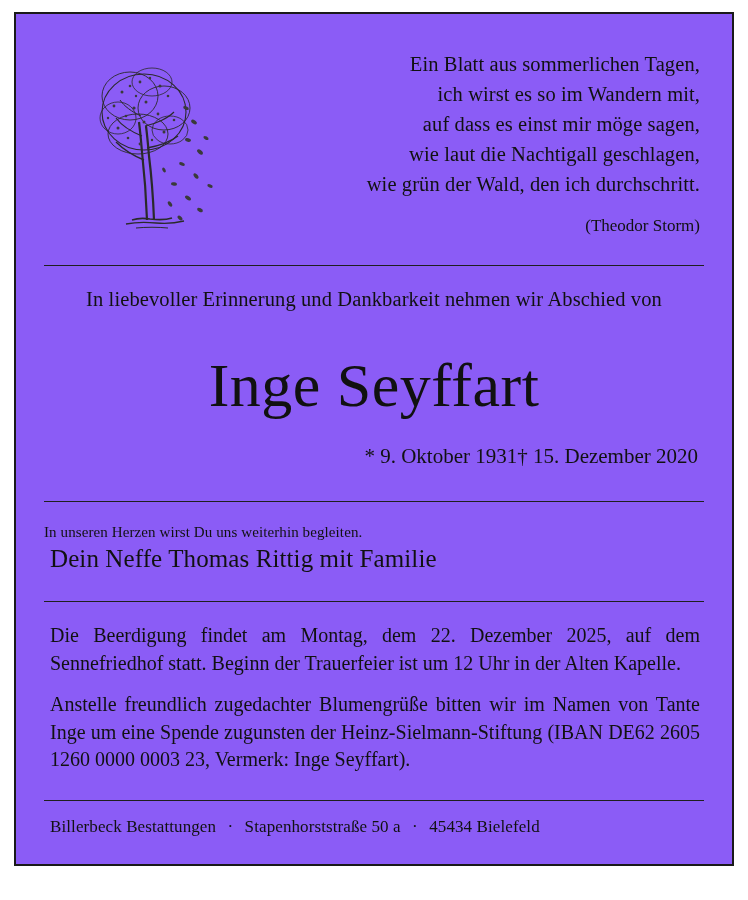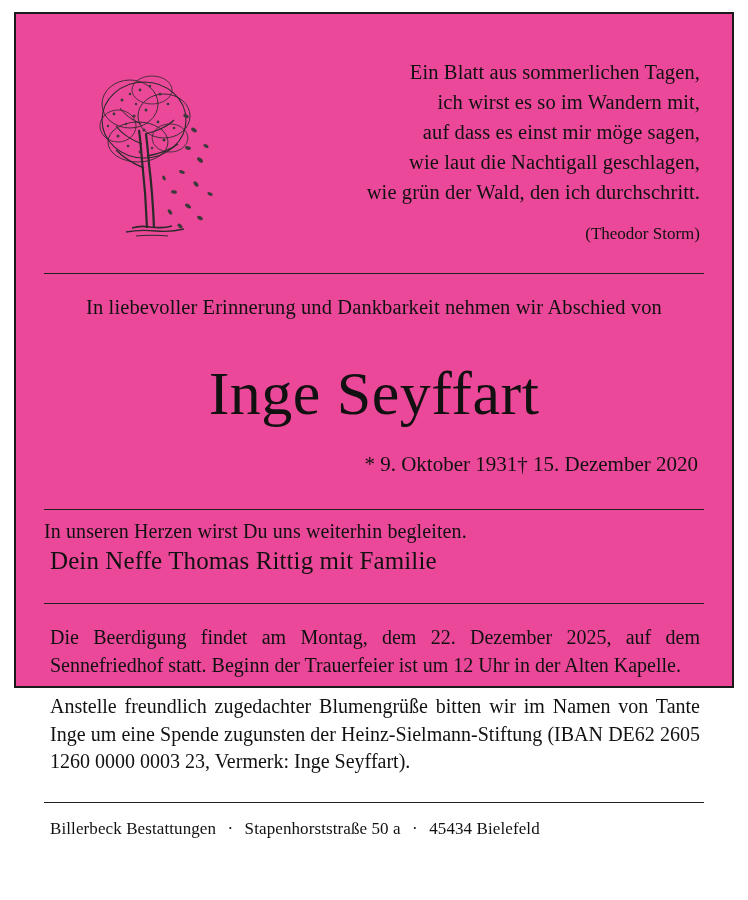--- a/index.html
+++ b/index.html
@@ -17,25 +17,25 @@
     box-sizing: border-box;
     background: #ffffff;
     position: relative;
     overflow: hidden;
   }
   .notice {
     position: absolute;
     left: 14px;
     top: 12px;
     width: 720px;
-    height: 676px;
+    height: 854px;
     box-sizing: border-box;
     border: 2px solid #1a1a1a;
-    background: #ec4899;
-    padding: 28px 28px 0 28px;
+    background: #8b5cf6;
+    padding: 20px 28px 0 28px;
   }
 
   
   .top-block {
     display: flex;
     align-items: flex-start;
     justify-content: space-between;
     margin-top: 14px;
   }
   .tree-wrap {
@@ -101,22 +101,22 @@
   .dates .death { }
 
   .divider2 {
     border: none;
     border-top: 1px solid #1f1f1f;
     margin: 32px 0 0 0;
   }
 
   
   .memory {
-    font-size: 20px;
-    margin-top: 10px;
+    font-size: 15px;
+    margin-top: 22px;
     letter-spacing: 0.1px;
   }
   .family {
     font-size: 25px;
     margin-top: 4px;
     padding-left: 6px;
     letter-spacing: 0.1px;
   }
 
   .divider3 {

